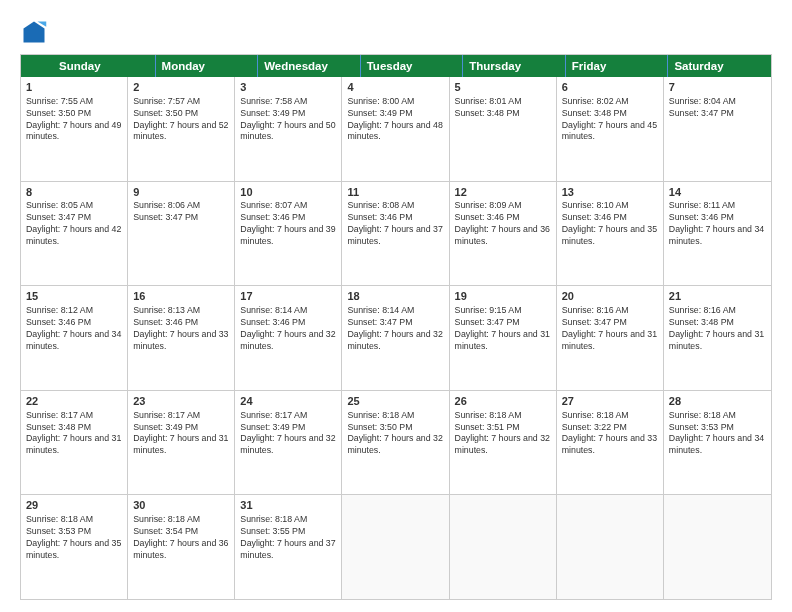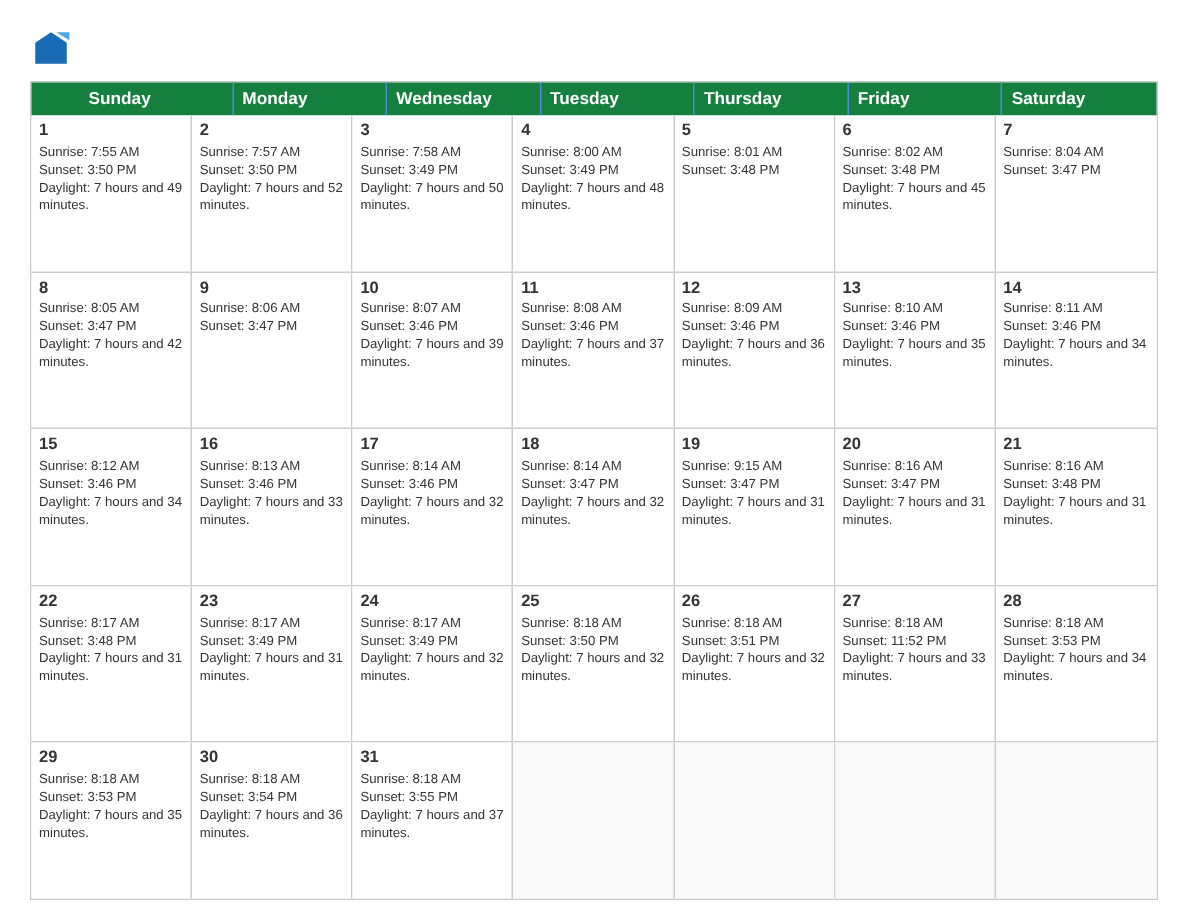--- a/index.html
+++ b/index.html
@@ -163,21 +163,21 @@
           <div class="cal-cell"><span class="day-num">19</span><span>Sunrise: 9:15 AM</span><br><span>Sunset: 3:47 PM</span><br><span>Daylight: 7 hours and 31 minutes.</span></div>
           <div class="cal-cell"><span class="day-num">20</span><span>Sunrise: 8:16 AM</span><br><span>Sunset: 3:47 PM</span><br><span>Daylight: 7 hours and 31 minutes.</span></div>
           <div class="cal-cell"><span class="day-num">21</span><span>Sunrise: 8:16 AM</span><br><span>Sunset: 3:48 PM</span><br><span>Daylight: 7 hours and 31 minutes.</span></div>
         </div>
         <div class="cal-row">
           <div class="cal-cell"><span class="day-num">22</span><span>Sunrise: 8:17 AM</span><br><span>Sunset: 3:48 PM</span><br><span>Daylight: 7 hours and 31 minutes.</span></div>
           <div class="cal-cell"><span class="day-num">23</span><span>Sunrise: 8:17 AM</span><br><span>Sunset: 3:49 PM</span><br><span>Daylight: 7 hours and 31 minutes.</span></div>
           <div class="cal-cell"><span class="day-num">24</span><span>Sunrise: 8:17 AM</span><br><span>Sunset: 3:49 PM</span><br><span>Daylight: 7 hours and 32 minutes.</span></div>
           <div class="cal-cell"><span class="day-num">25</span><span>Sunrise: 8:18 AM</span><br><span>Sunset: 3:50 PM</span><br><span>Daylight: 7 hours and 32 minutes.</span></div>
           <div class="cal-cell"><span class="day-num">26</span><span>Sunrise: 8:18 AM</span><br><span>Sunset: 3:51 PM</span><br><span>Daylight: 7 hours and 32 minutes.</span></div>
-          <div class="cal-cell"><span class="day-num">27</span><span>Sunrise: 8:18 AM</span><br><span>Sunset: 11:52 PM</span><br><span>Daylight: 7 hours and 33 minutes.</span></div>
+          <div class="cal-cell"><span class="day-num">27</span><span>Sunrise: 8:18 AM</span><br><span>Sunset: 3:22 PM</span><br><span>Daylight: 7 hours and 33 minutes.</span></div>
           <div class="cal-cell"><span class="day-num">28</span><span>Sunrise: 8:18 AM</span><br><span>Sunset: 3:53 PM</span><br><span>Daylight: 7 hours and 34 minutes.</span></div>
         </div>
         <div class="cal-row">
           <div class="cal-cell"><span class="day-num">29</span><span>Sunrise: 8:18 AM</span><br><span>Sunset: 3:53 PM</span><br><span>Daylight: 7 hours and 35 minutes.</span></div>
           <div class="cal-cell"><span class="day-num">30</span><span>Sunrise: 8:18 AM</span><br><span>Sunset: 3:54 PM</span><br><span>Daylight: 7 hours and 36 minutes.</span></div>
           <div class="cal-cell"><span class="day-num">31</span><span>Sunrise: 8:18 AM</span><br><span>Sunset: 3:55 PM</span><br><span>Daylight: 7 hours and 37 minutes.</span></div>
           <div class="cal-cell empty"></div>
           <div class="cal-cell empty"></div>
           <div class="cal-cell empty"></div>
           <div class="cal-cell empty"></div>

